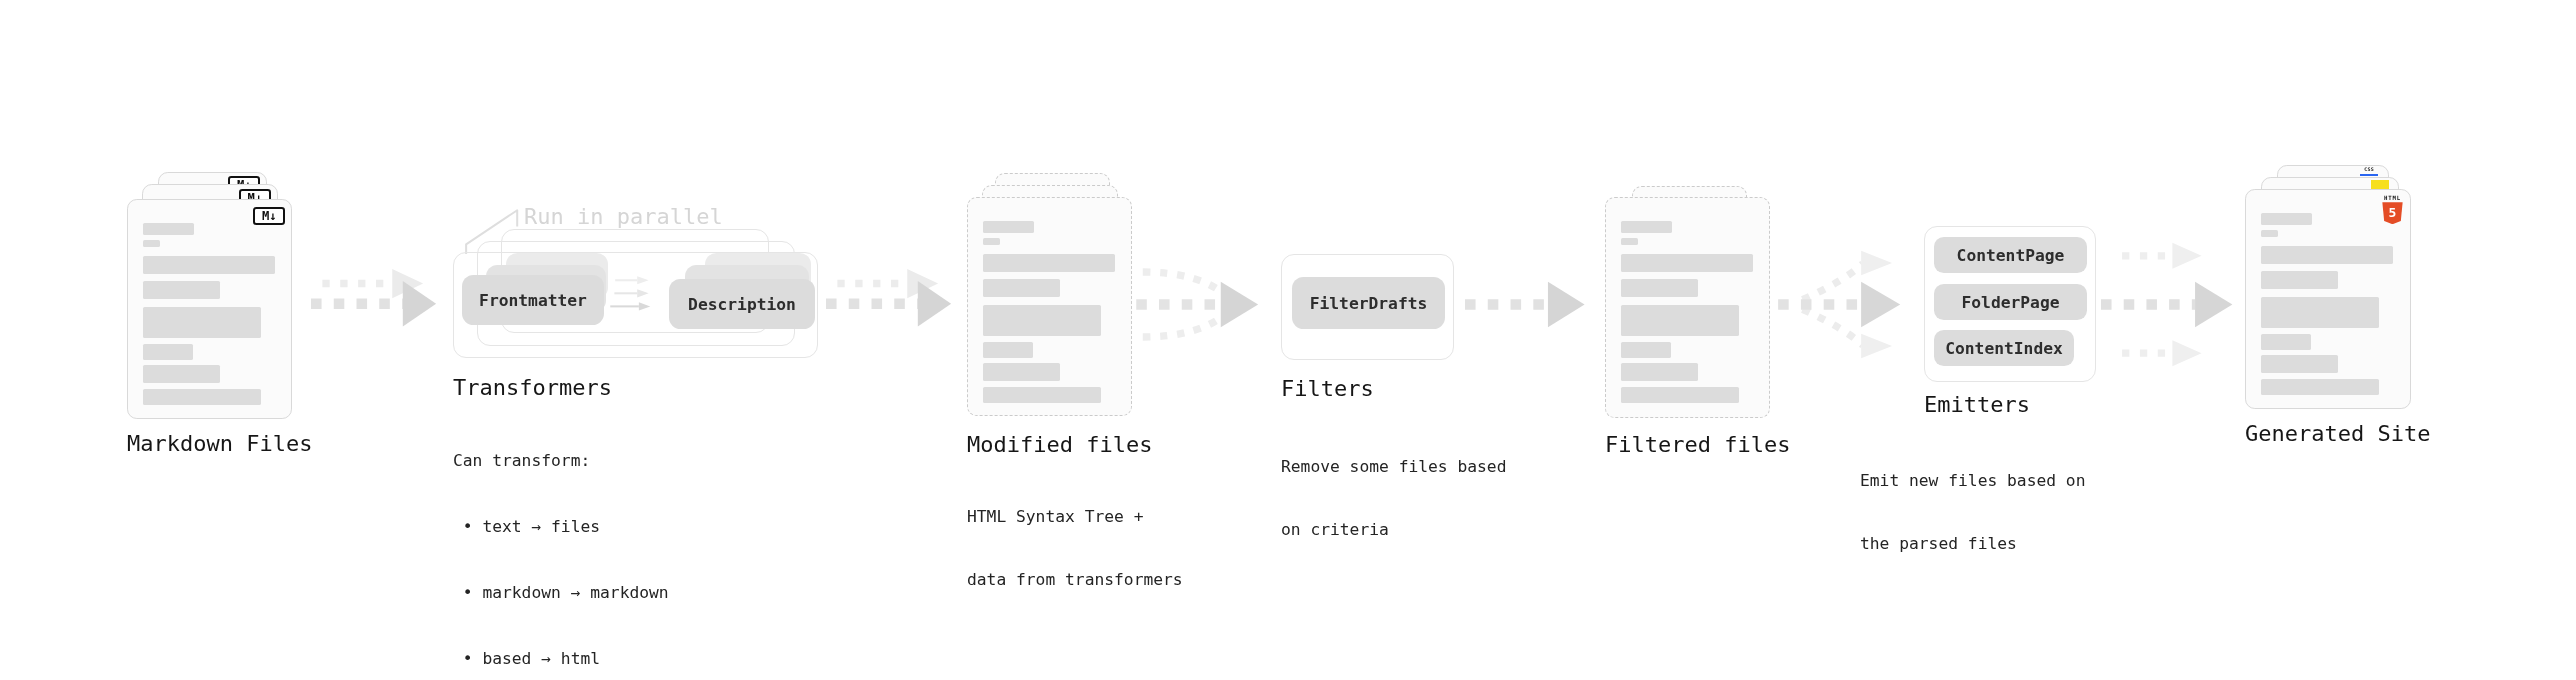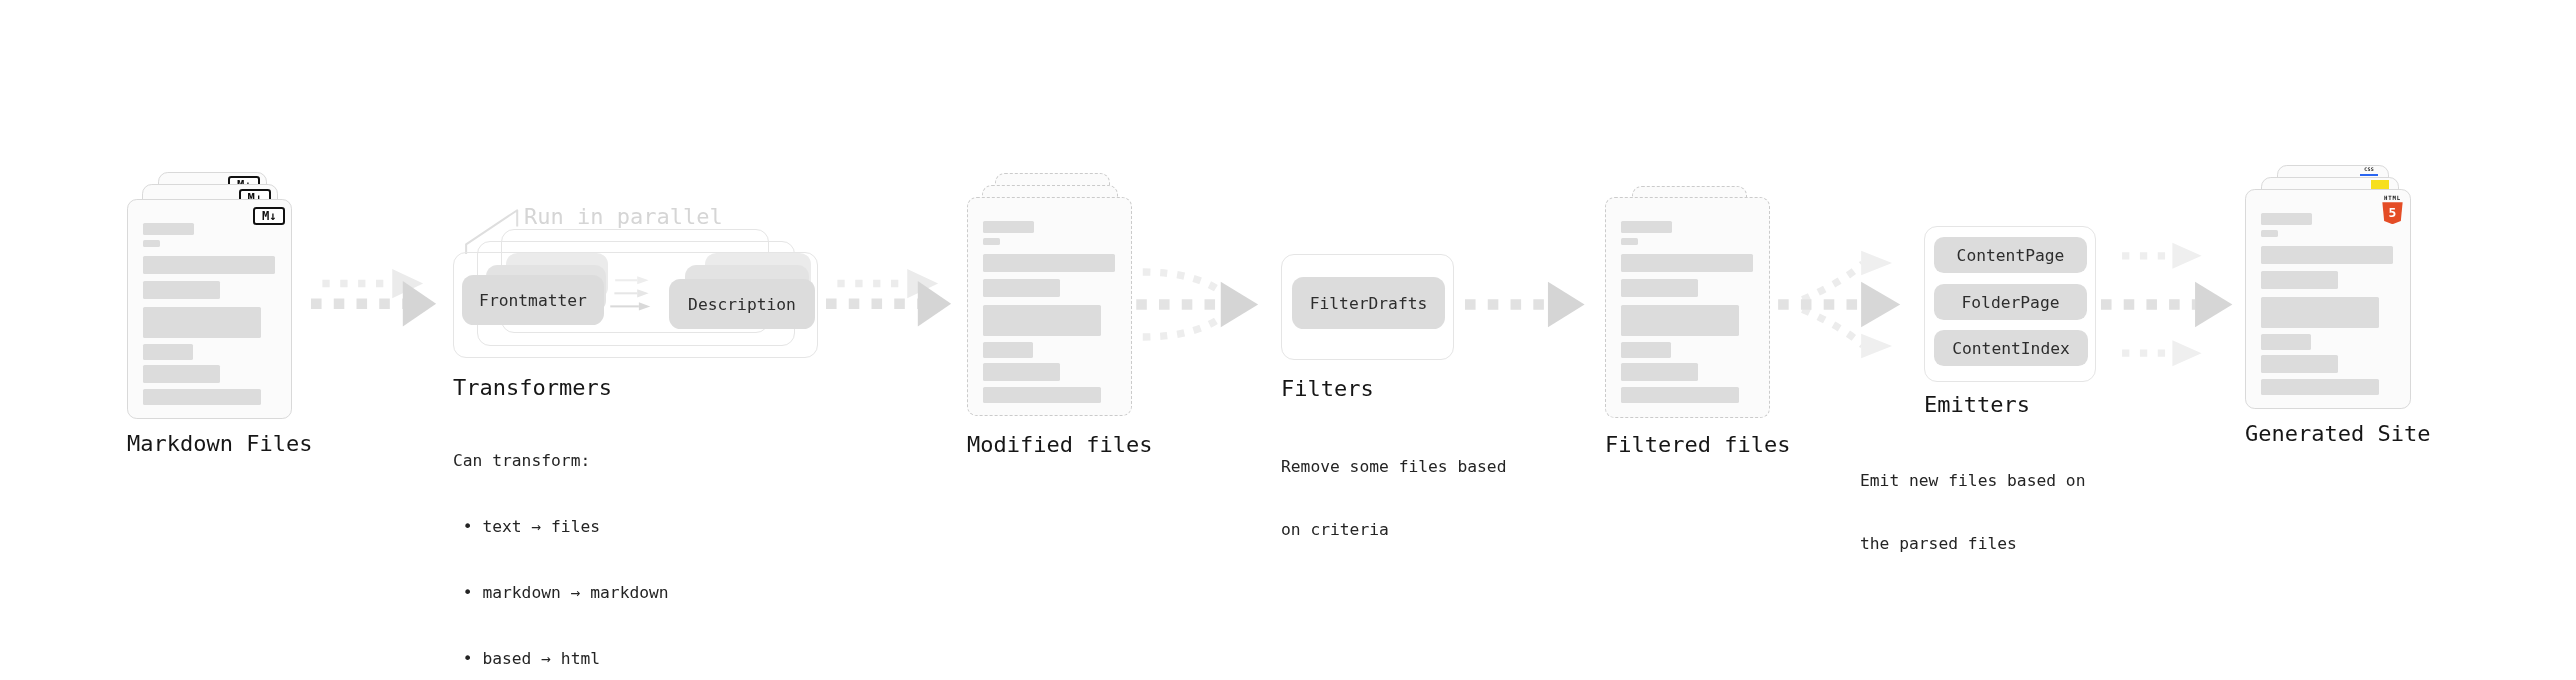--- a/index.html
+++ b/index.html
@@ -15,21 +15,21 @@
   .note{position:absolute;font-size:22px;color:var(--note);white-space:pre;}
   .stack{position:absolute;}
   .page{position:absolute;background:var(--page-bg);border:1.6px solid var(--page-border);
         border-radius:9.8px;box-sizing:border-box;}
   .page.dashed{border:1.6px dashed var(--dash-border);}
   .lines{padding:23px 0 0 15.4px;}
   .line{background:var(--line);border-radius:1.6px;}
   .box{position:absolute;border:1.6px solid var(--box-border);border-radius:13px;box-sizing:border-box;}
   .box.fill{background:#fff;}
   .pill{position:absolute;background:var(--pill);border-radius:11.4px;display:flex;align-items:center;
-        justify-content:center;font-size:16.3px;font-weight:400;color:#2d2d2d;box-sizing:border-box;}
+        justify-content:center;font-size:16.3px;font-weight:700;color:#2d2d2d;box-sizing:border-box;}
   .pill-echo{position:absolute;border-radius:11.4px;}
   .badge-md{position:absolute;right:5.7px;width:32px;height:18.7px;border:2.4px solid #111;border-radius:3.3px;
             background:#fff;color:#111;font-weight:bold;font-size:12.2px;text-align:center;line-height:14px;
             box-sizing:border-box;}
   .badge-html5{position:absolute;top:4.9px;right:6.5px;width:22px;text-align:center;}
   .html5-word{font-size:5.7px;font-weight:bold;letter-spacing:0.8px;color:#111;line-height:6.5px;}
   .html5-shield{width:20.3px;height:22px;margin:0.8px auto 0;color:#fff;font-size:13px;font-weight:bold;
                 line-height:21px;text-align:center;clip-path:polygon(0 0,100% 0,91% 86%,50% 100%,9% 86%);}
   .badge-js{position:absolute;top:2.4px;right:9px;width:18px;height:9px;}
   .badge-css{position:absolute;top:1.6px;right:9.8px;width:18px;text-align:center;}
@@ -124,20 +124,24 @@
           <div class="line" style="width: 132px; height: 18px; margin-top: 9px;"></div>
           <div class="line" style="width: 77px; height: 18px; margin-top: 7.3px;"></div>
           <div class="line" style="width: 118px; height: 31px; margin-top: 8.1px;"></div>
           <div class="line" style="width: 50px; height: 15.4px; margin-top: 6.5px;"></div>
           <div class="line" style="width: 77px; height: 18.7px; margin-top: 4.9px;"></div>
           <div class="line" style="width: 118px; height: 15.4px; margin-top: 5.7px;"></div>
         </div>
       </div>
     </div>
   <div class="h" style="left:967px;top:432px;">Modified files</div>
+  <div class="desc" style="left:967px;top:464px;">
+    <div>HTML Syntax Tree +</div>
+    <div>data from transformers</div>
+  </div>
 
   <svg style="left:1136px;top:259px;" width="137" height="91" viewBox="0 0 168 112">
     <path d="M8,16 Q78,16 112,46" fill="none" stroke="#ededed" stroke-width="9" stroke-dasharray="9 12"></path>
     <path d="M8,96 Q78,96 112,66" fill="none" stroke="#ededed" stroke-width="9" stroke-dasharray="9 12"></path>
     <line x1="0" y1="56" x2="104" y2="56" stroke="#e3e3e3" stroke-width="13" stroke-dasharray="13 15"></line>
     <polygon points="104,28 104,84 150,56" fill="#d5d5d5"></polygon>
   </svg>
 
   <div>
     <div class="box fill" style="left:1281px;top:254px;width:173px;height:106px;"></div>
@@ -177,21 +181,21 @@
     <path d="M30,84 Q80,106 104,128" fill="none" stroke="#ececec" stroke-width="9" stroke-dasharray="9 12"></path>
     <polygon points="102,114 102,144 140,129" fill="#efefef"></polygon>
     <line x1="0" y1="78" x2="102" y2="78" stroke="#e2e2e2" stroke-width="13" stroke-dasharray="13 15"></line>
     <polygon points="102,50 102,106 150,78" fill="#d7d7d7"></polygon>
   </svg>
 
   <div>
     <div class="box fill" style="left:1924px;top:226px;width:172px;height:156px;"></div>
     <div class="pill" style="left:1934px;top:237px;width:153px;height:36px;border-radius:9.8px;">ContentPage</div>
     <div class="pill" style="left:1934px;top:284px;width:153px;height:36px;border-radius:9.8px;">FolderPage</div>
-    <div class="pill" style="left:1934px;top:330px;width:154px;height:36px;border-radius:9.8px;">ContentIndex</div>
+    <div class="pill" style="left:1934px;top:330px;width:140px;height:36px;border-radius:9.8px;">ContentIndex</div>
     <div class="h" style="left:1924px;top:392px;">Emitters</div>
     <div class="desc" style="left:1860px;top:428px;">
       <div>Emit new files based on</div>
       <div>the parsed files</div>
     </div>
   </div>
 
   <svg style="left:2101px;top:238px;" width="133" height="133" viewBox="0 0 164 164">
     <line x1="26" y1="22" x2="88" y2="22" stroke="#eeeeee" stroke-width="9" stroke-dasharray="9 13"></line>
     <polygon points="88,6 88,38 124,22" fill="#efefef"></polygon>

